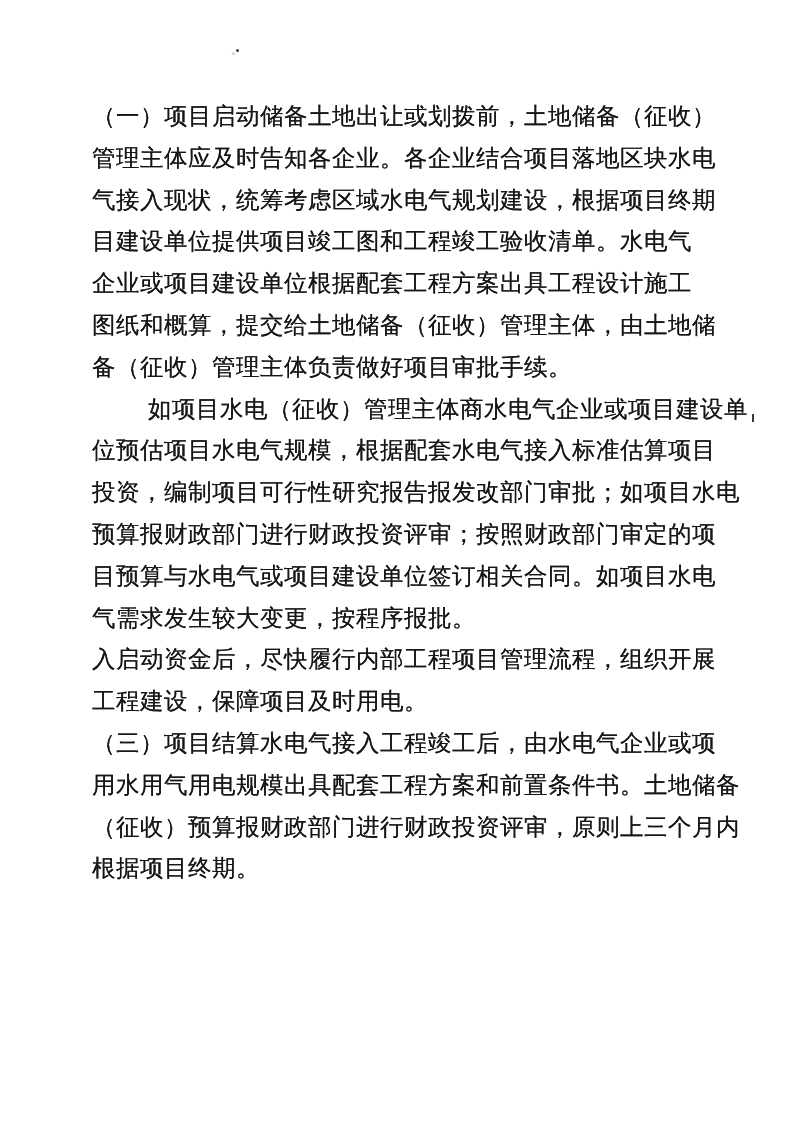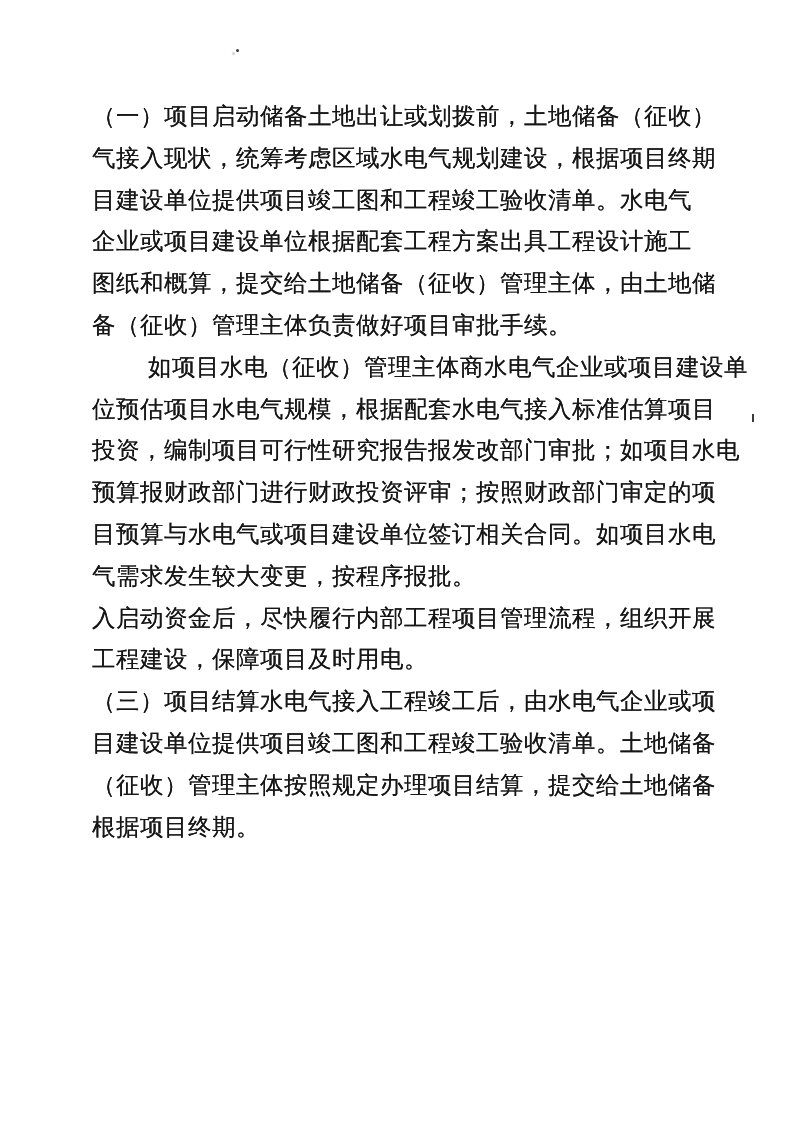--- a/index.html
+++ b/index.html
@@ -66,20 +66,21 @@
 </style>
 </head>
 <body>
 
 <div class="page">
 
   <div class="text-block">
 
     <div class="para">
       <div class="line">（一）项目启动储备土地出让或划拨前，土地储备（征收）</div>
+      <div class="line">管理主体应及时告知各企业。各企业结合项目落地区块水电</div>
       <div class="line">气接入现状，统筹考虑区域水电气规划建设，根据项目终期</div>
       <div class="line">目建设单位提供项目竣工图和工程竣工验收清单。水电气</div>
       <div class="line">企业或项目建设单位根据配套工程方案出具工程设计施工</div>
       <div class="line">图纸和概算，提交给土地储备（征收）管理主体，由土地储</div>
       <div class="line">备（征收）管理主体负责做好项目审批手续。</div>
     </div>
 
     <div class="para">
       <div class="line indent">如项目水电（征收）管理主体商水电气企业或项目建设单</div>
       <div class="line">位预估项目水电气规模，根据配套水电气接入标准估算项目</div>
@@ -89,22 +90,22 @@
       <div class="line">气需求发生较大变更，按程序报批。</div>
     </div>
 
     <div class="para">
       <div class="line">入启动资金后，尽快履行内部工程项目管理流程，组织开展</div>
       <div class="line">工程建设，保障项目及时用电。</div>
     </div>
 
     <div class="para">
       <div class="line">（三）项目结算水电气接入工程竣工后，由水电气企业或项</div>
-      <div class="line">目建设单位提供项目竣工图和工程竣工验收清单。土地储备</div>
-      <div class="line">（征收）管理主体按照规定办理项目结算，提交给土地储备</div>
+      <div class="line">用水用气用电规模出具配套工程方案和前置条件书。土地储备</div>
+      <div class="line">（征收）预算报财政部门进行财政投资评审，原则上三个月内</div>
       <div class="line">根据项目终期。</div>
     </div>
 
 
   </div>
 
   <div class="artifact speck"></div>
   <div class="artifact tick"></div>
 
 </div>

